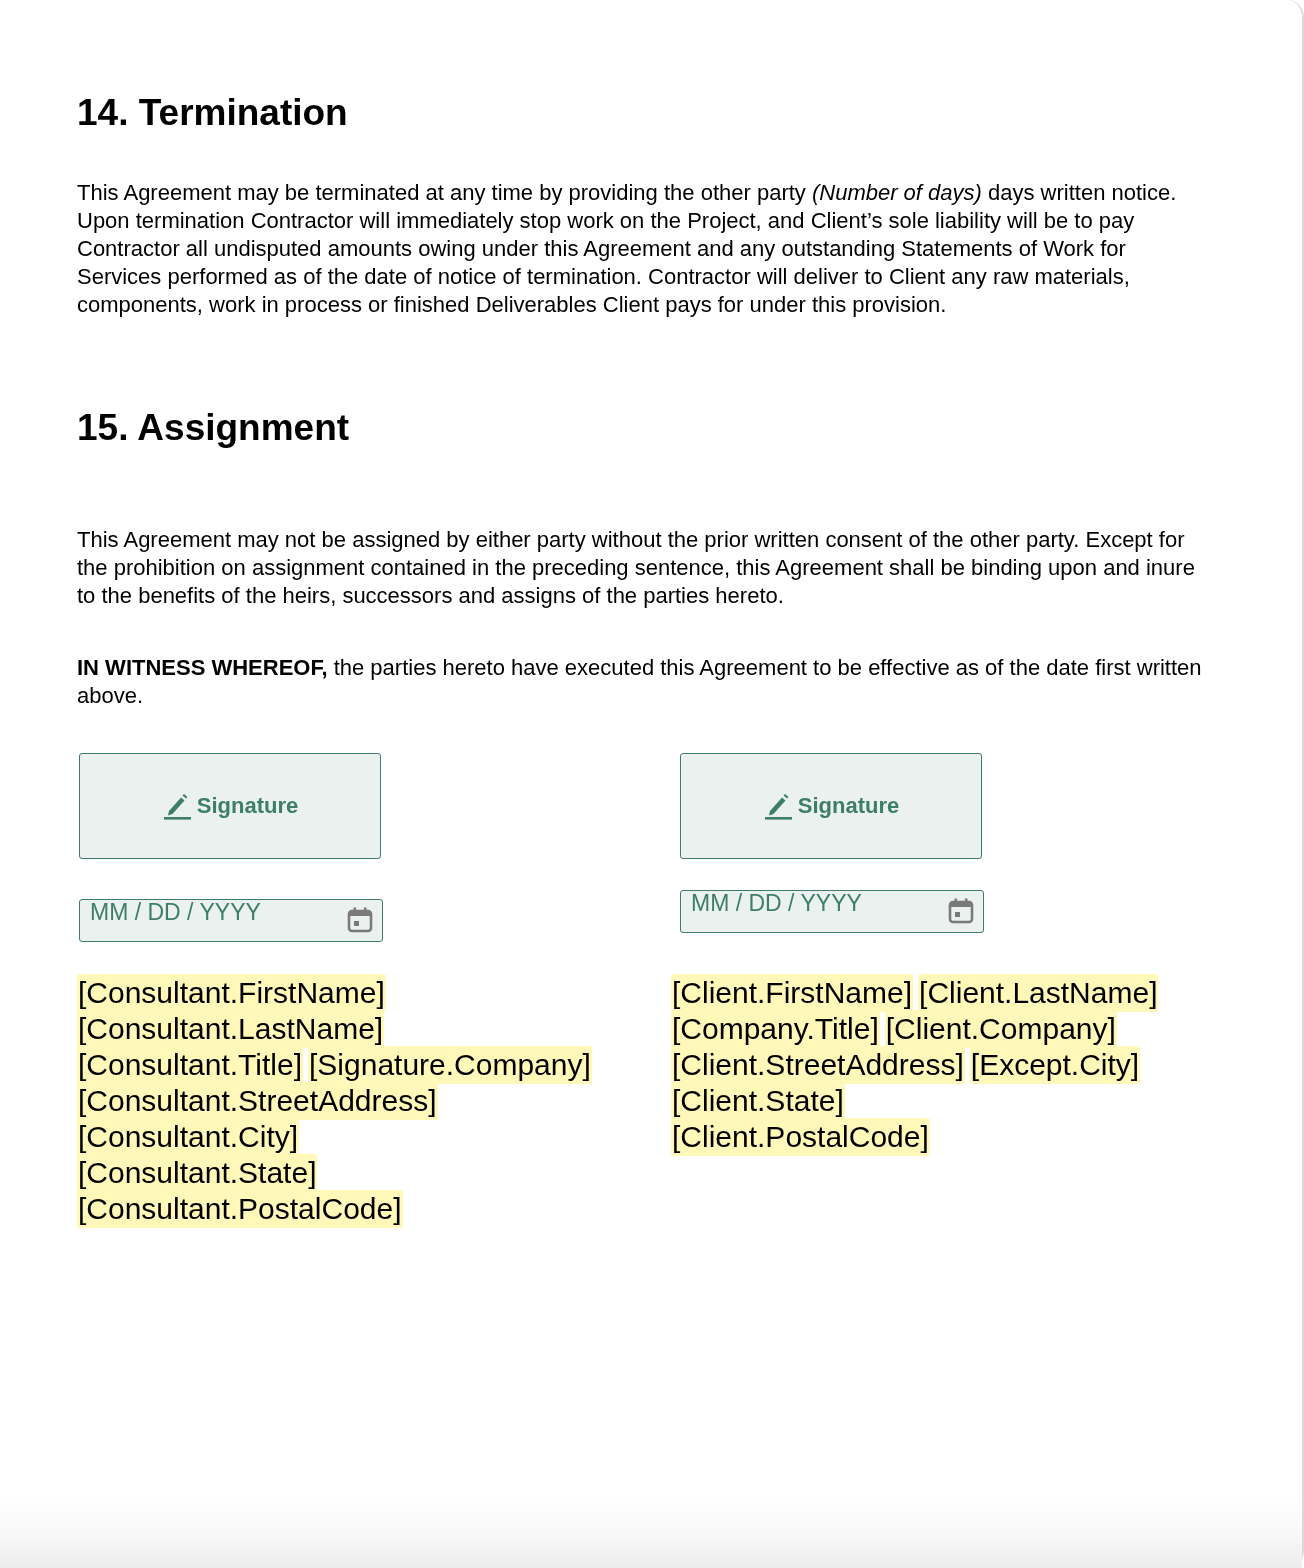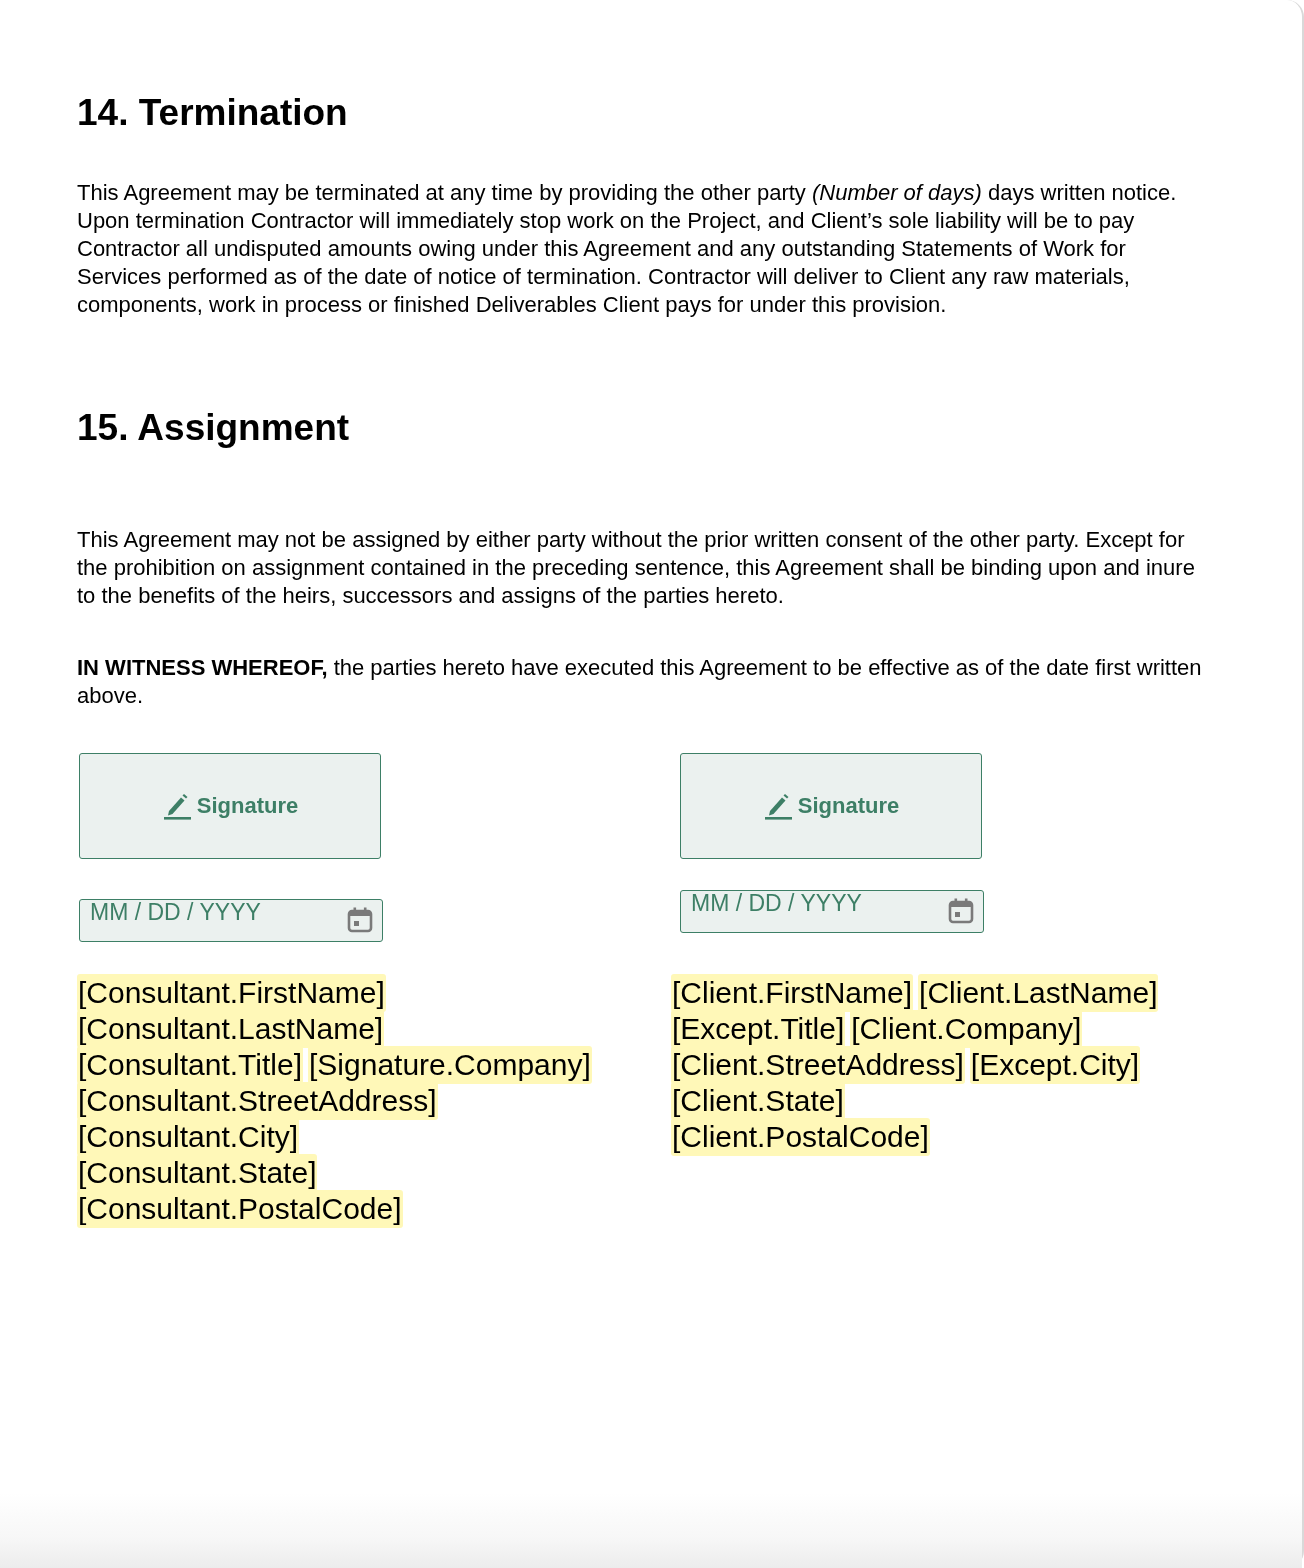--- a/index.html
+++ b/index.html
@@ -197,19 +197,19 @@
       <rect x="3" y="5" width="22" height="20" rx="3" fill="none" stroke="#7a7a7a" stroke-width="2.6"></rect>
       <rect x="3" y="5" width="22" height="5" fill="#7a7a7a"></rect>
       <rect x="7.5" y="1.5" width="2.6" height="5" fill="#7a7a7a"></rect>
       <rect x="17.9" y="1.5" width="2.6" height="5" fill="#7a7a7a"></rect>
       <rect x="8" y="15" width="5" height="5" fill="#7a7a7a"></rect>
     </svg>
   </div>
 
   <div class="fields fields-right">
     <span class="tag">[Client.FirstName]</span><span class="tag">[Client.LastName]</span><br>
-    <span class="tag">[Except.Title]</span><span class="tag">[Client.Company]</span><br>
+    <span class="tag">[Company.Title]</span><span class="tag">[Client.Company]</span><br>
     <span class="tag">[Client.StreetAddress]</span><span class="tag">[Except.City]</span><span class="tag">[Client.State]</span><br>
     <span class="tag">[Client.PostalCode]</span>
   </div>
 
   <div class="bottom-fade"></div>
 </div>
 
 </body></html>

